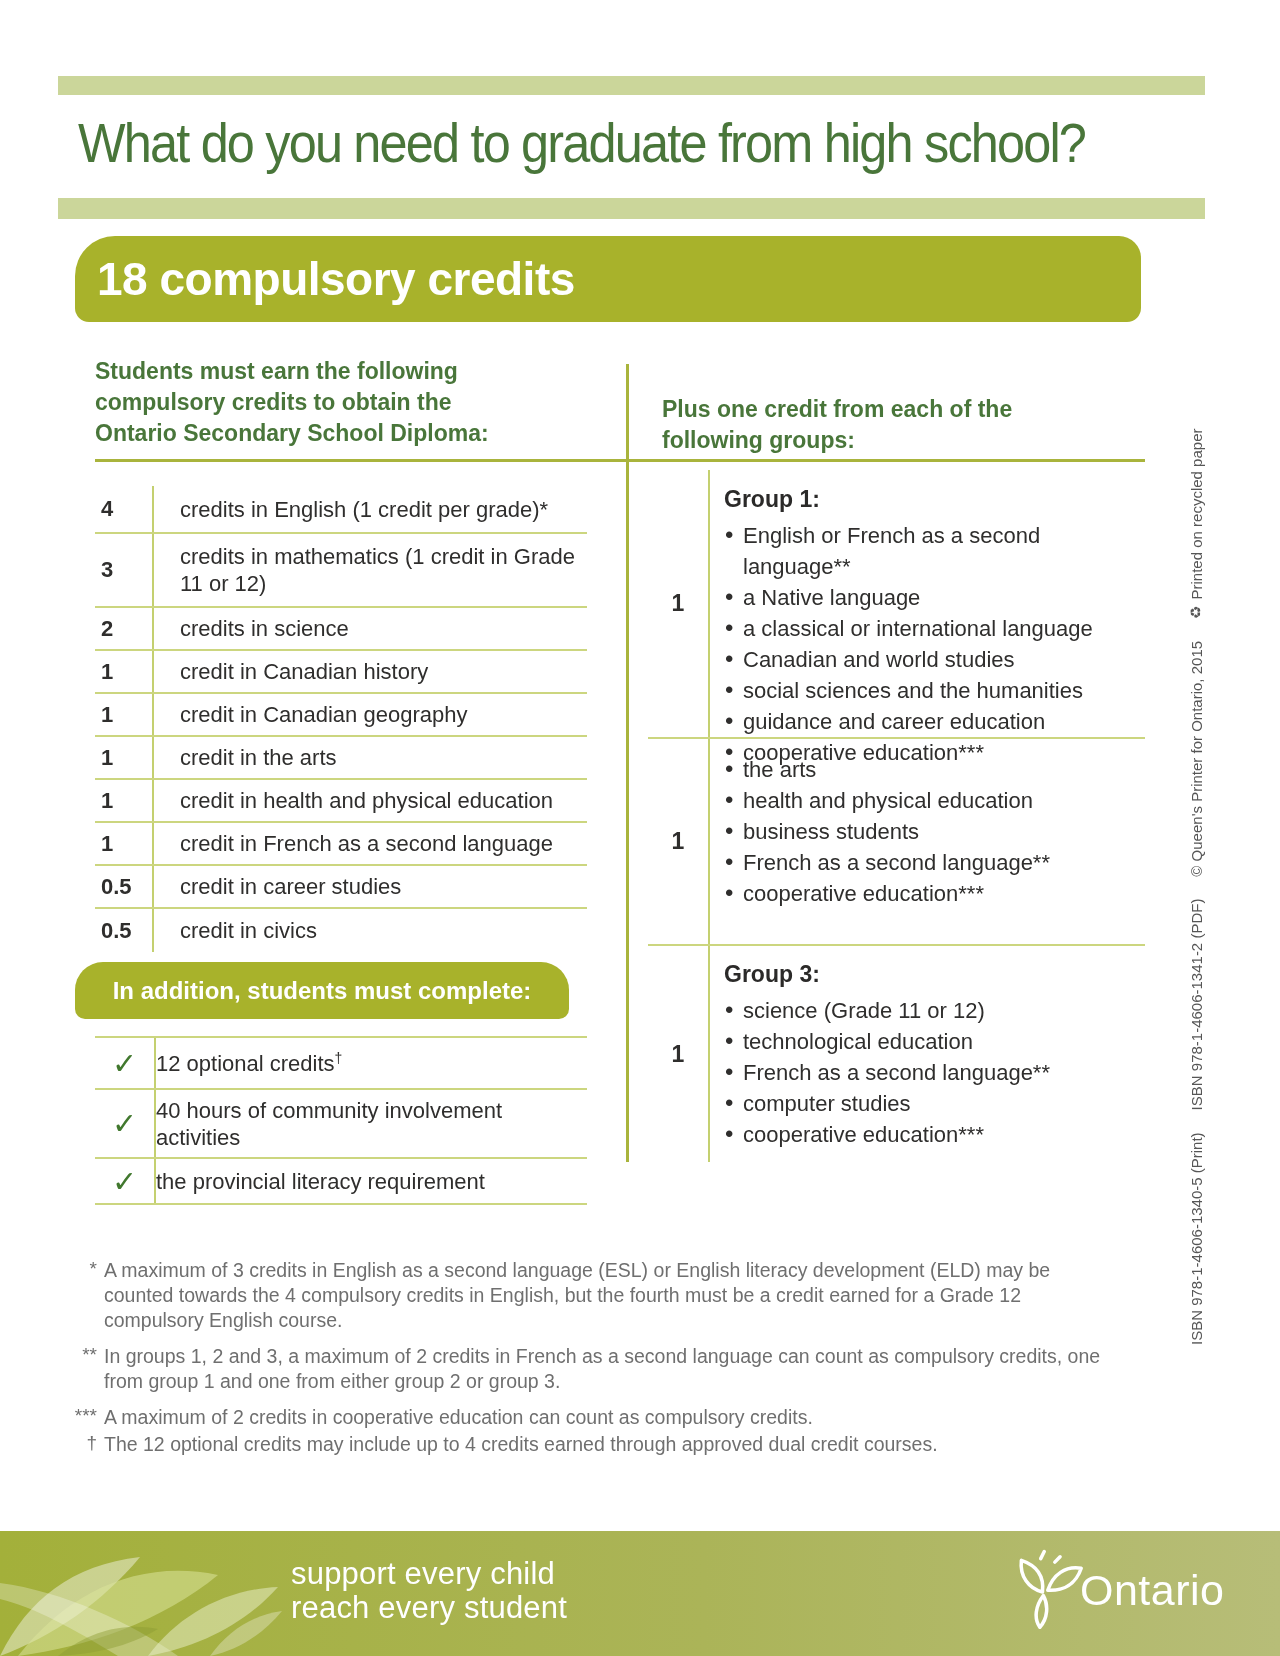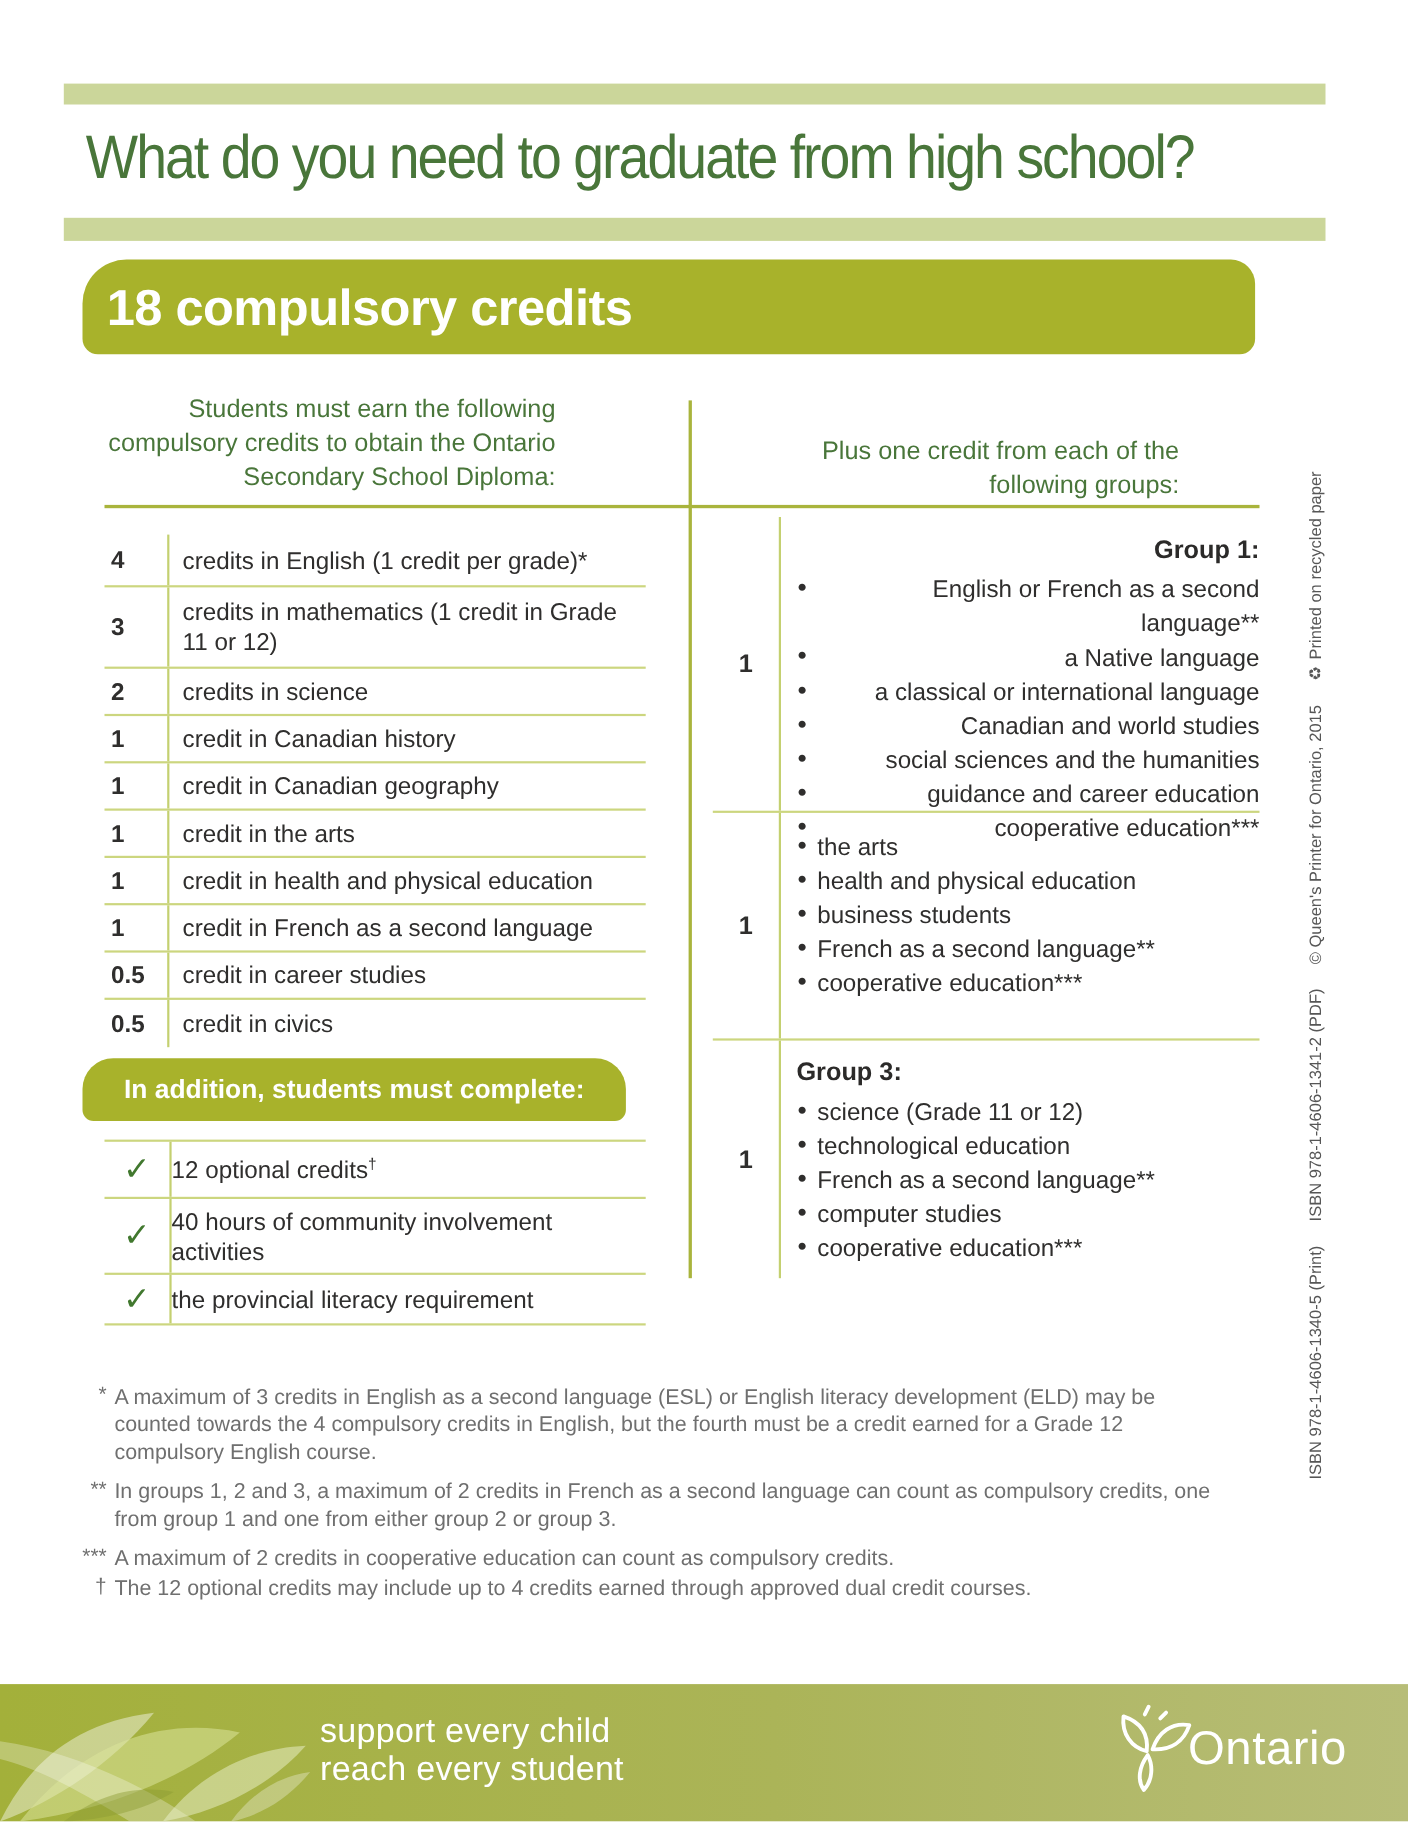--- a/index.html
+++ b/index.html
@@ -35,40 +35,40 @@
   }
 
   #banner{
     left:75px;top:236px;width:1066px;height:86px;
     background:var(--olive);border-radius:40px 22px 14px 14px;
     color:#fff;font-weight:bold;font-size:46px;letter-spacing:-0.5px;
     line-height:86px;padding-left:22px;
   }
 
   .col-heading{
-    font-size:23px;font-weight:normal;color:var(--green);line-height:31px;text-align:right;
+    font-size:23px;font-weight:bold;color:var(--green);line-height:31px;
   }
   #left-heading{left:95px;top:356px;width:410px;}
   #right-heading{left:662px;top:394px;width:410px;}
 
   #main-rule{left:95px;top:459px;width:1050px;height:3px;background:var(--line-strong);}
   #center-divider{left:626px;top:364px;width:3px;height:798px;background:var(--line-strong);}
 
   
   #credits-table{left:95px;top:486px;width:492px;}
   .credit-row{display:flex;border-bottom:2px solid var(--line-light);}
   .credit-row:last-child{border-bottom:none;}
   .rh{height:43px;} .rh1{height:48px;} .rh2{height:74px;}
   .credit-num{
     width:57px;flex:0 0 57px;display:flex;align-items:center;
     padding-left:6px;font-weight:bold;font-size:22px;
   }
   .credit-text{
     flex:1;border-left:2px solid var(--line-mid);
-    display:flex;align-items:center;padding-left:12px;
+    display:flex;align-items:center;padding-left:26px;
     font-size:22px;line-height:27px;
   }
 
   
   #addition-banner{
     left:75px;top:962px;width:494px;height:57px;
     background:var(--olive);border-radius:28px 28px 10px 10px;
     color:#fff;font-weight:bold;font-size:24px;text-align:center;line-height:57px;
   }
   #addition-table{left:95px;top:1036px;width:492px;border-top:2px solid var(--line-light);}
@@ -88,21 +88,21 @@
   
   #groups-table{left:648px;top:470px;width:497px;}
   .group-row{display:flex;}
   .group-row + .group-row{border-top:2px solid var(--line-light);}
   .gh1{height:267px;}.gh2{height:207px;}.gh3{height:218px;}
   .group-num{
     width:60px;flex:0 0 60px;display:flex;align-items:center;justify-content:center;
     font-weight:bold;font-size:23px;
   }
   .group-content{flex:1;border-left:2px solid var(--line-mid);padding:15px 0 0 14px;}
-  .gh1 .group-content{padding-top:16px;text-align:right;}
+  .gh1 .group-content{padding-top:16px;}
   .group-label{font-weight:bold;font-size:23px;margin-bottom:7px;color:#2b2a29;}
   .group-list{list-style:none;}
   .group-list li{
     position:relative;padding-left:19px;font-size:22px;line-height:31px;color:var(--ink);
   }
   .group-list li::before{content:"\2022";position:absolute;left:1px;top:-1px;font-size:24px;}
 
   
   #footnotes{left:70px;top:1258px;width:1048px;}
   .footnote{display:flex;margin-bottom:11px;}

